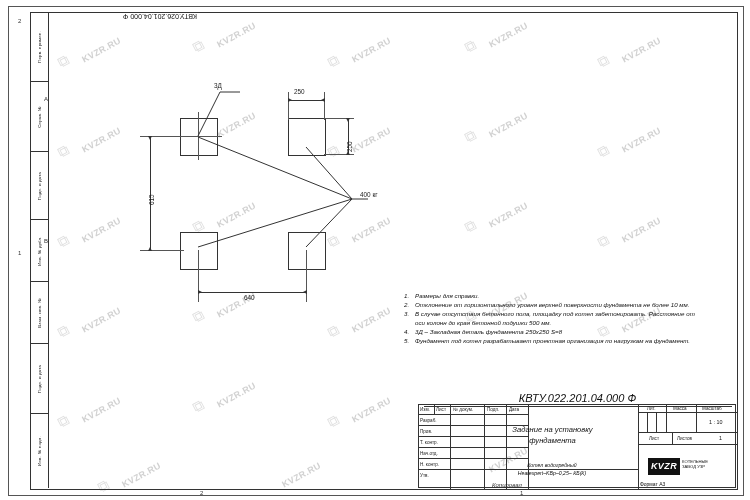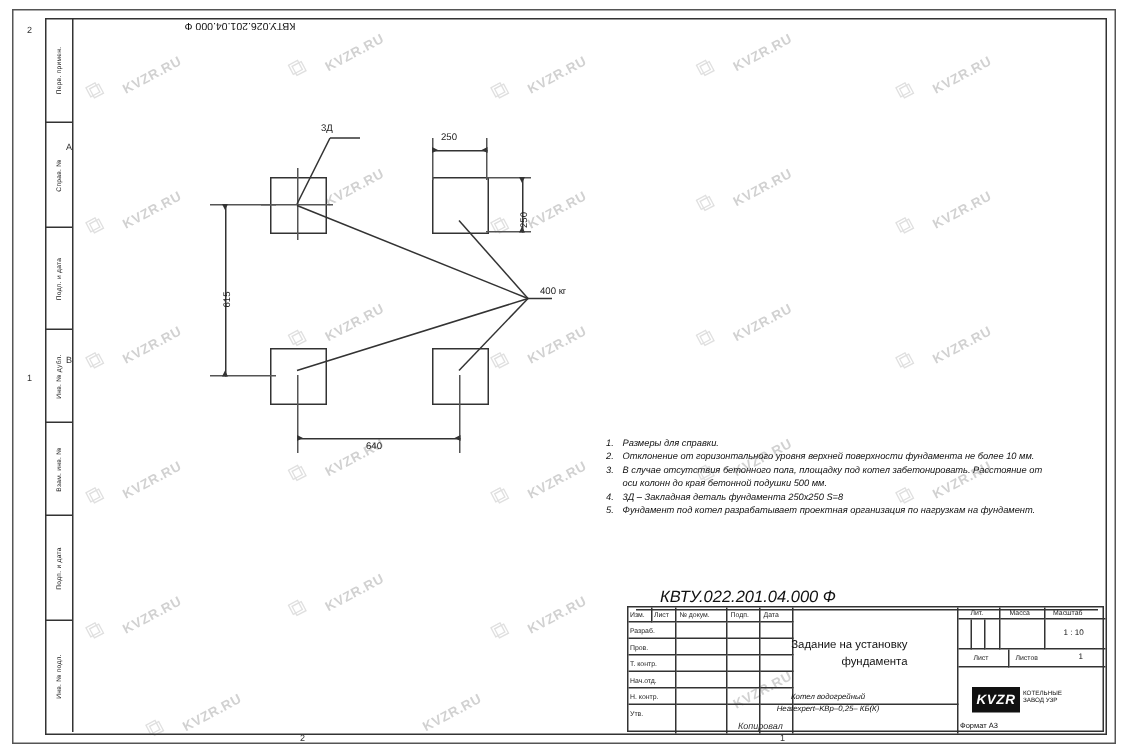--- a/index.html
+++ b/index.html
@@ -45,24 +45,24 @@
   .note-x{flex:1 1 auto;}
 
   
   .tb{position:absolute;left:418px;top:404px;width:318px;height:84px;border:1.2px solid #333;box-sizing:border-box;font-size:5px;}
   .tb .c{position:absolute;box-sizing:border-box;border-right:1px solid #333;border-bottom:1px solid #333;}
   .tb .nb{border-right:none;}
   .tb .nbb{border-bottom:none;}
   .tb .lbl{position:absolute;font-size:4.6px;color:#222;}
   .tb .val{position:absolute;font-size:5.4px;color:#111;}
 
-  .desig{position:absolute;left:440px;top:392px;width:275px;text-align:left;font-size:11px;font-style:italic;color:#111;}
+  .desig{position:absolute;left:440px;top:392px;width:275px;text-align:center;font-size:11px;font-style:italic;color:#111;}
   .desig-line{position:absolute;left:424px;top:406px;width:308px;height:1px;background:#333;}
 
-  .tname{position:absolute;left:500px;top:424px;width:105px;text-align:right;font-size:7.6px;line-height:11px;color:#111;}
+  .tname{position:absolute;left:500px;top:424px;width:105px;text-align:center;font-size:7.6px;font-style:italic;line-height:11px;color:#111;}
   .prod{position:absolute;left:492px;top:462px;width:120px;text-align:center;font-size:5.2px;font-style:italic;line-height:7.6px;color:#111;}
 
   .logo{position:absolute;left:648px;top:458px;width:56px;height:17px;}
   .logo-mark{position:absolute;left:0;top:0;width:32px;height:17px;background:#111;color:#fff;
              font-size:9px;font-weight:bold;letter-spacing:.4px;text-align:center;line-height:17px;font-style:italic;}
   .logo-txt{position:absolute;left:34px;top:1px;font-size:4.2px;line-height:5.4px;color:#111;}
 
   .fmt{position:absolute;left:640px;top:481px;font-size:5px;color:#111;}
 
   

